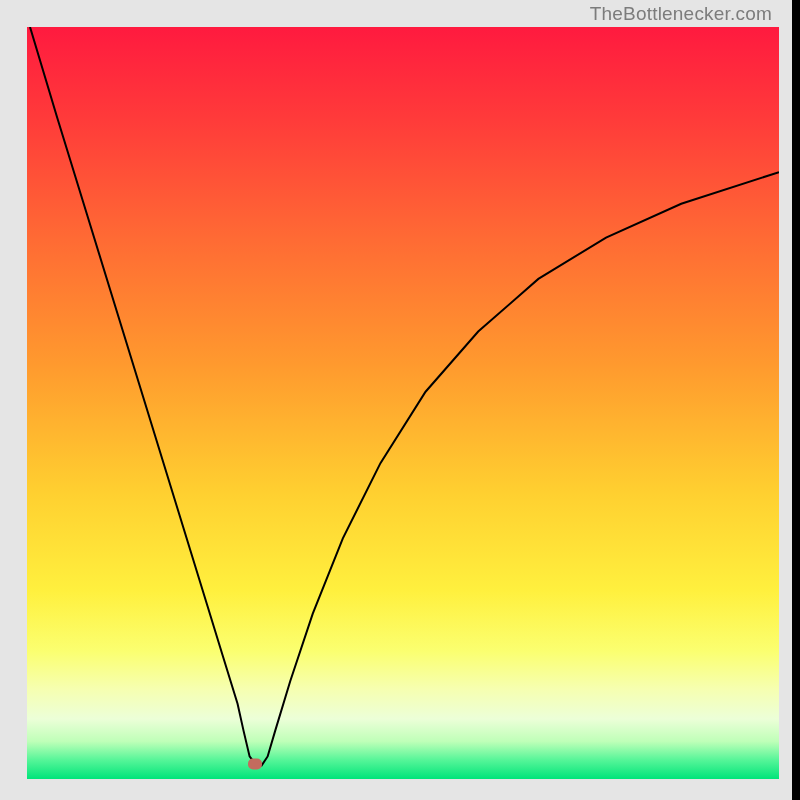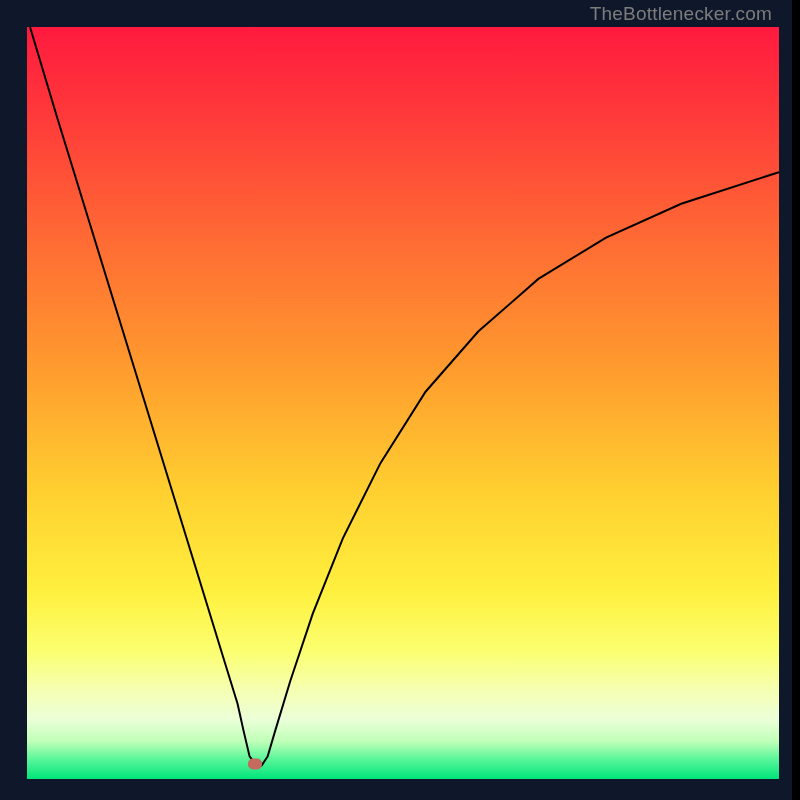--- a/index.html
+++ b/index.html
@@ -8,21 +8,21 @@
     width: 800px;
     height: 800px;
     background: #000;
     overflow: hidden;
     font-family: Arial, Helvetica, sans-serif;
   }
   .stage {
     position: relative;
     width: 792px;
     height: 800px;
-    background: #0f172a;
+    background: #e5e5e5;
   }
   .plot-area {
     position: absolute;
     left: 27px;
     top: 27px;
     width: 752px;
     height: 752px;
     overflow: hidden;
   }
   .gradient {

